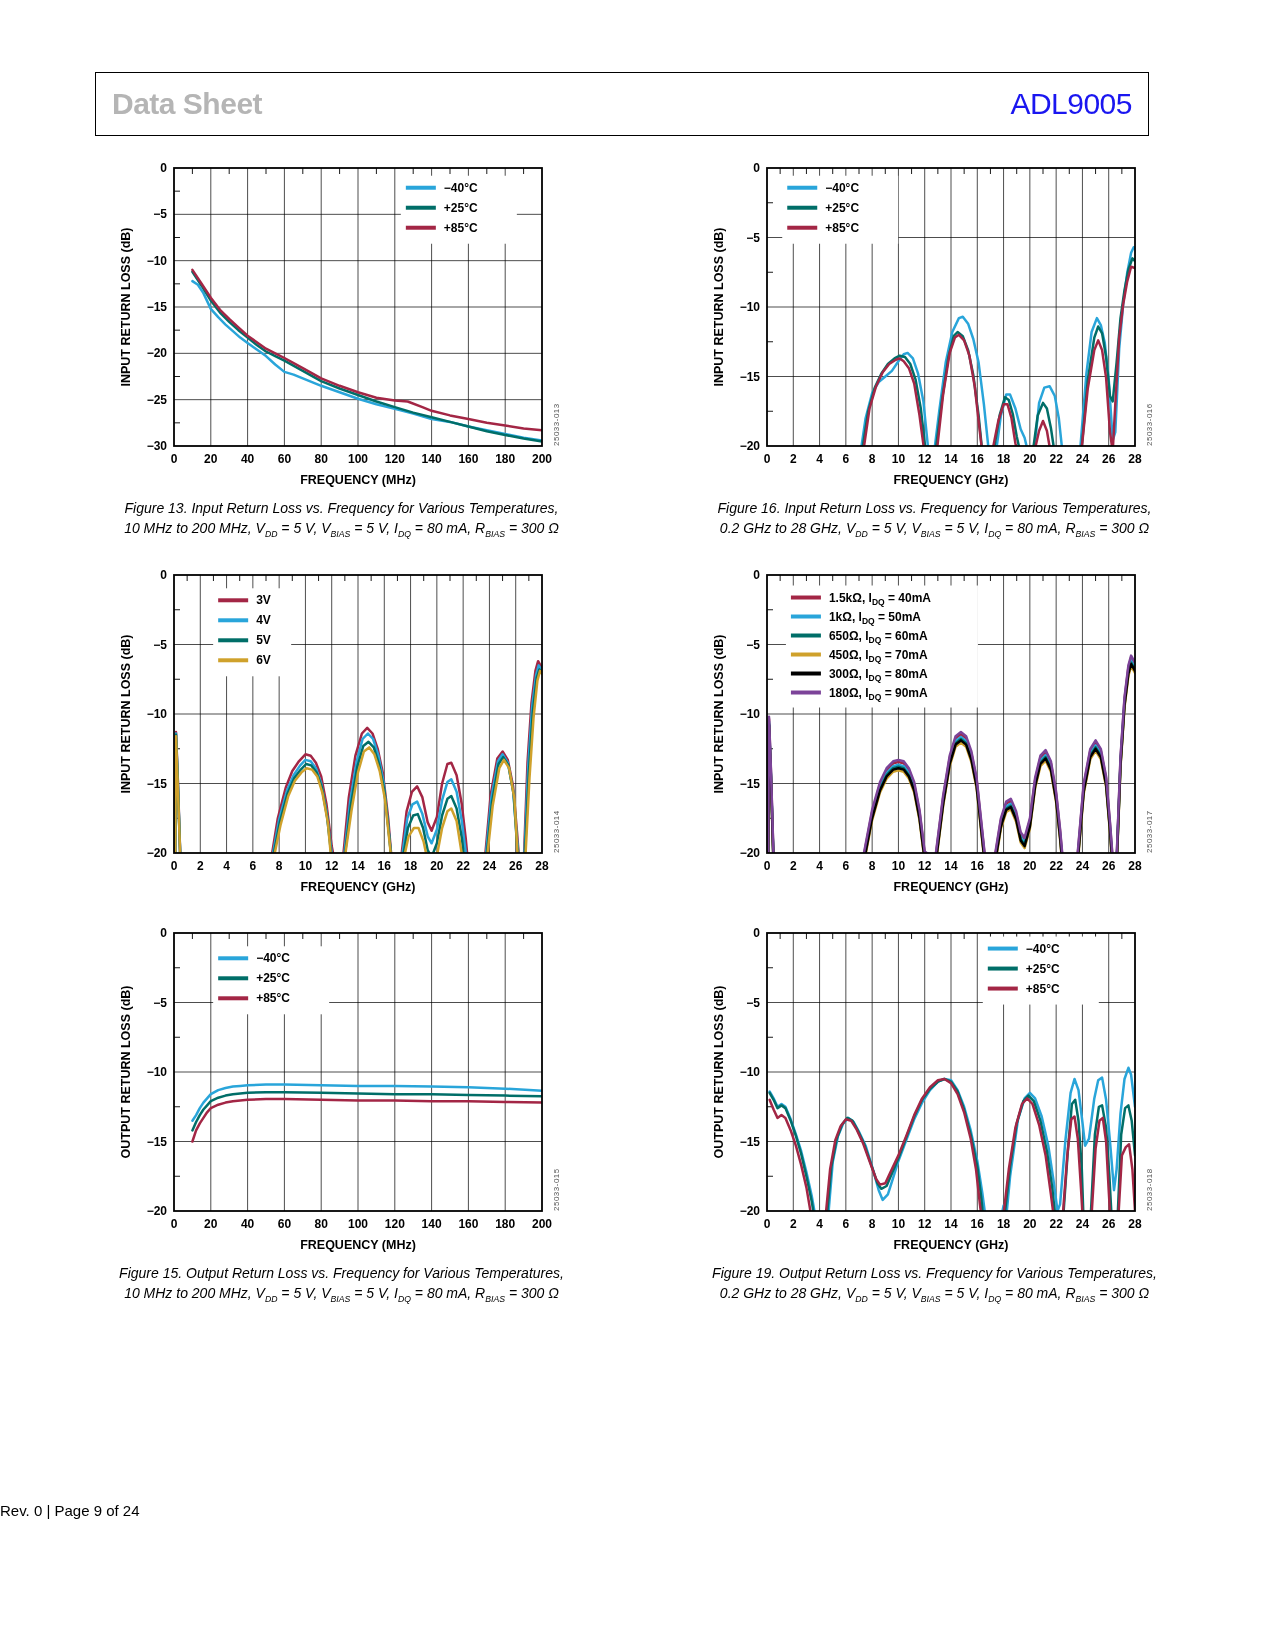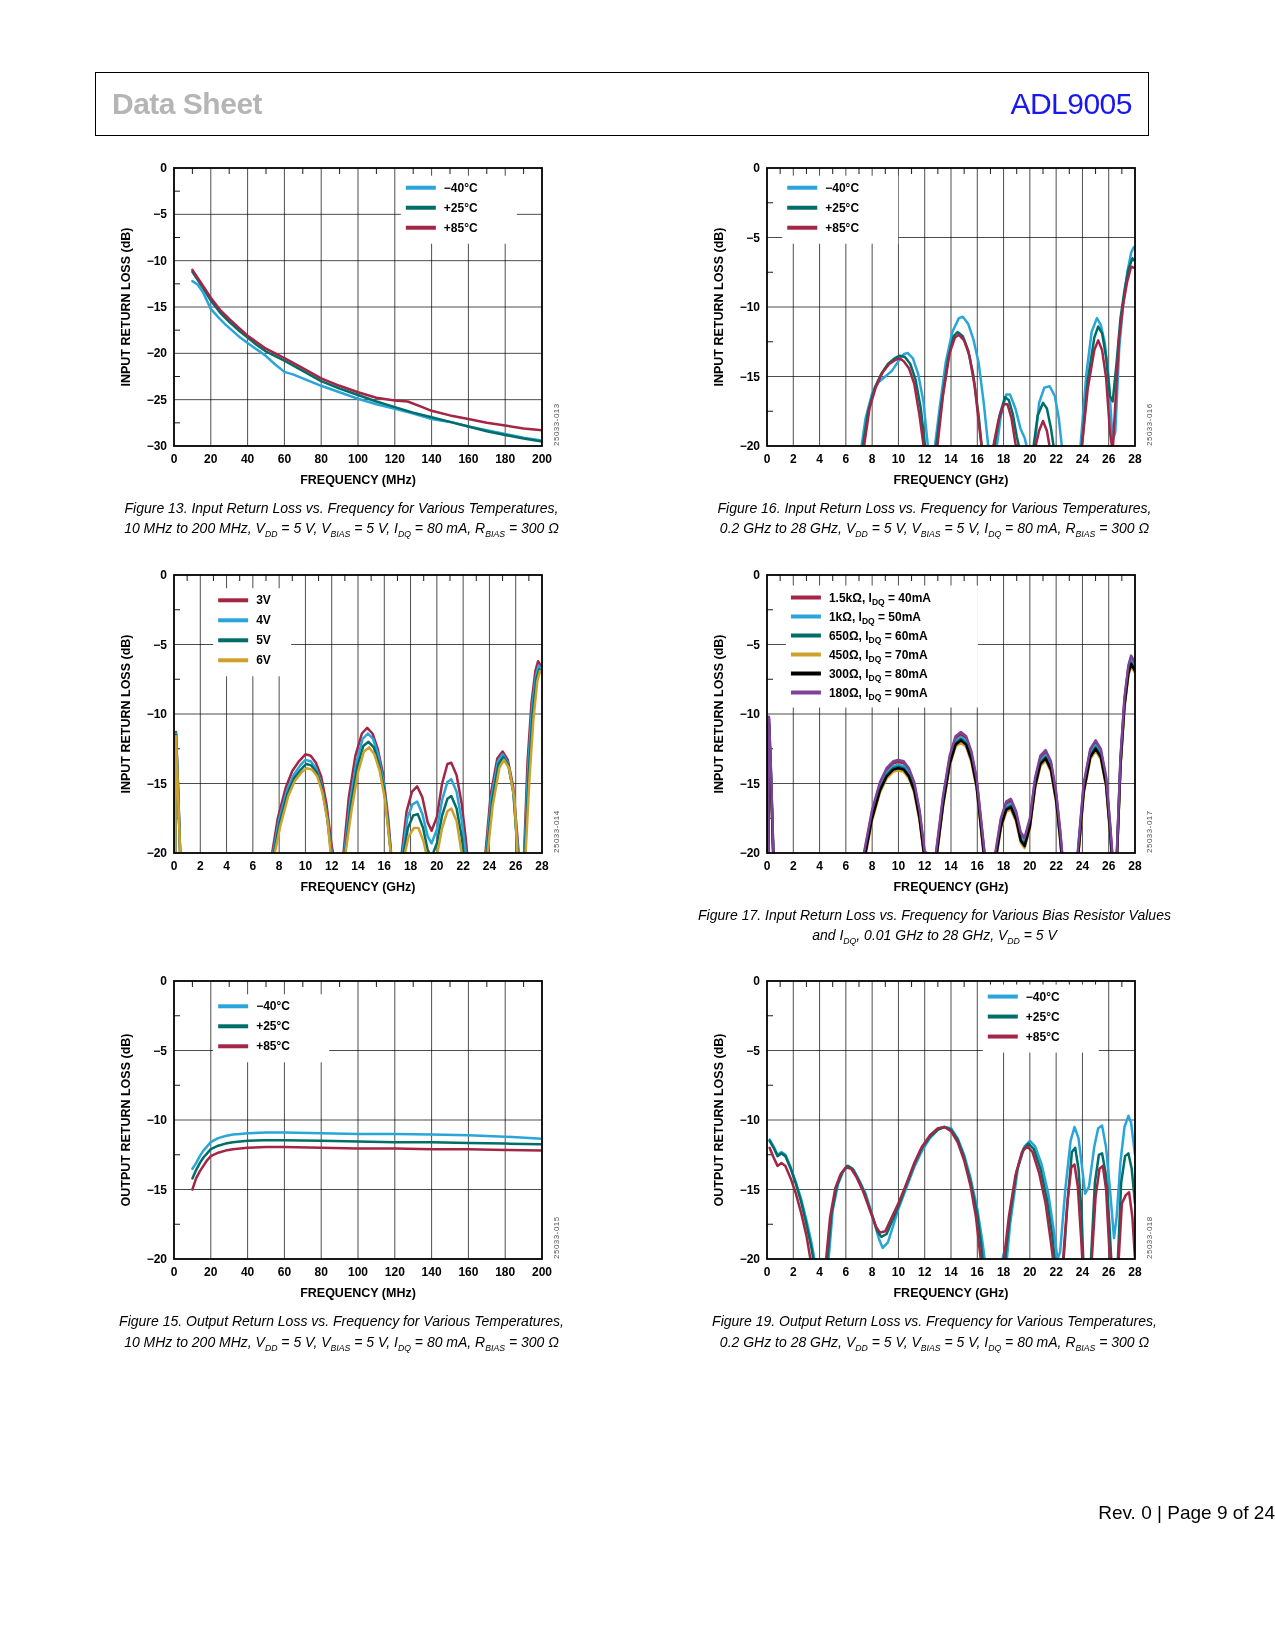--- a/index.html
+++ b/index.html
@@ -7,21 +7,21 @@
   .header{position:absolute;left:95px;top:72px;width:1054px;height:64px;border:1.6px solid #000;
     box-sizing:border-box;display:flex;align-items:center;justify-content:space-between;padding:0 16px;background:#fff;}
   .doc-type{font-size:30px;font-weight:bold;color:#b5b5b5;letter-spacing:-0.5px;}
   .part-number{font-size:30px;font-weight:normal;color:#1a16f0;letter-spacing:-0.5px;}
   .content{position:absolute;left:95px;top:158px;width:1086px;display:grid;
     grid-template-columns:1fr 1fr;column-gap:100px;row-gap:24px;}
   figure{margin:0;display:flex;flex-direction:column;align-items:center;}
   svg text{font-family:"Liberation Sans",sans-serif;}
   figcaption{margin-top:6px;text-align:center;font-style:italic;font-size:14px;line-height:1.45;}
   figcaption sub{font-size:0.62em;font-style:italic;}
-  .footer{position:absolute;top:1502px;left:0;width:100%;text-align:right;font-size:19px;}
+  .footer{position:absolute;top:1502px;left:0;width:100%;text-align:left;font-size:15px;}
 </style>
 </head>
 <body>
 
 <div class="header">
   <span class="doc-type">Data Sheet</span>
   <span class="part-number">ADL9005</span>
 </div>
 
 <div class="content">
@@ -355,24 +355,20 @@
           <text x="119.92" y="74.50999999999999" font-size="12" font-weight="bold"><tspan>650Ω, I</tspan><tspan dy="3" font-size="8.5">DQ</tspan><tspan dy="-3"> = 60mA</tspan></text>
           <line x1="81.92" y1="89.50999999999999" x2="111.92" y2="89.50999999999999" stroke="#cfa12b" stroke-width="4"></line>
           <text x="119.92" y="93.50999999999999" font-size="12" font-weight="bold"><tspan>450Ω, I</tspan><tspan dy="3" font-size="8.5">DQ</tspan><tspan dy="-3"> = 70mA</tspan></text>
           <line x1="81.92" y1="108.50999999999999" x2="111.92" y2="108.50999999999999" stroke="#000000" stroke-width="4"></line>
           <text x="119.92" y="112.50999999999999" font-size="12" font-weight="bold"><tspan>300Ω, I</tspan><tspan dy="3" font-size="8.5">DQ</tspan><tspan dy="-3"> = 80mA</tspan></text>
           <line x1="81.92" y1="127.50999999999999" x2="111.92" y2="127.50999999999999" stroke="#7c4399" stroke-width="4"></line>
           <text x="119.92" y="131.51" font-size="12" font-weight="bold"><tspan>180Ω, I</tspan><tspan dy="3" font-size="8.5">DQ</tspan><tspan dy="-3"> = 90mA</tspan></text>
         </g>
         <text x="443" y="288" font-size="8" fill="#555" letter-spacing="0.5" transform="rotate(-90 443 288)">25033-017</text>
       </svg>
-    <figcaption>
-      <div>Figure 17. Input Return Loss vs. Frequency for Various Bias Resistor Values</div>
-      <div>and I<sub>DQ</sub>, 0.01 GHz to 28 GHz, V<sub>DD</sub> = 5 V</div>
-    </figcaption>
   </figure>
   <figure>
     <svg viewBox="0 0 452 334" width="452" height="334">
         <defs>
           <clipPath id="clip4">
             <rect x="58" y="10" width="368" height="278"></rect>
           </clipPath>
         </defs>
         <line x1="94.80000000000001" y1="10" x2="94.80000000000001" y2="288" stroke="#000" stroke-width="0.7"></line>
         <line x1="131.60000000000002" y1="10" x2="131.60000000000002" y2="288" stroke="#000" stroke-width="0.7"></line>

